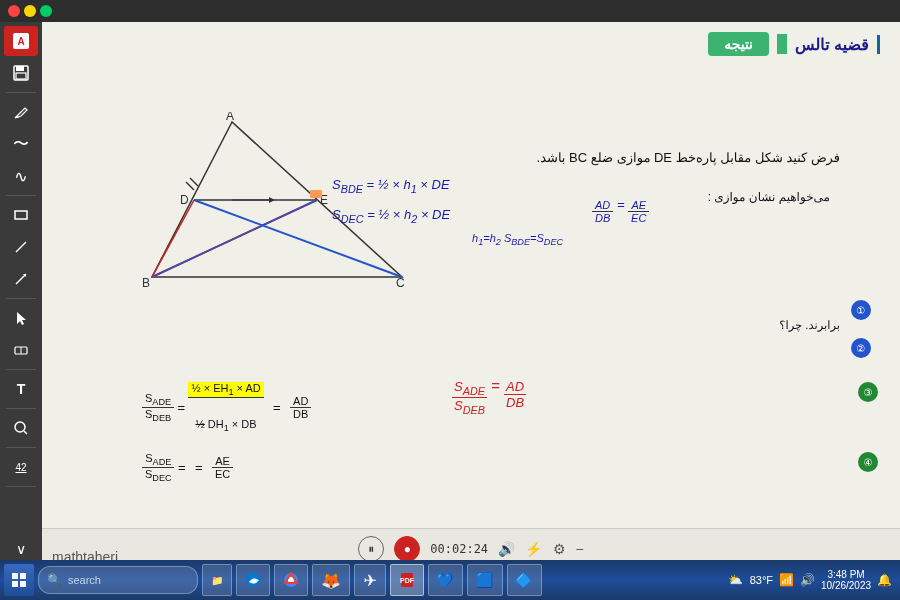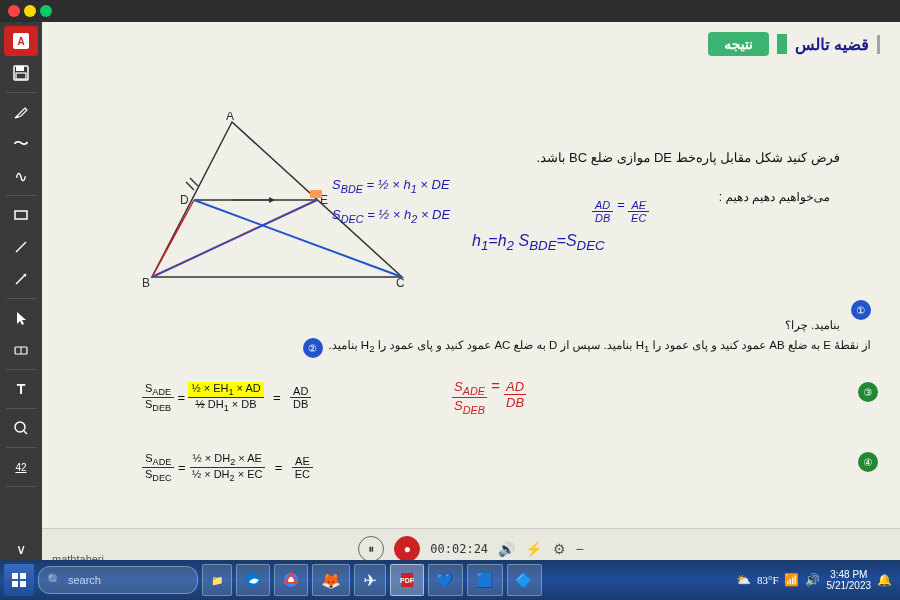--- a/index.html
+++ b/index.html
@@ -84,21 +84,21 @@
       padding: 4px 16px;
       border-radius: 4px;
       font-size: 14px;
       font-weight: bold;
     }
     .page-title-text {
       color: #1a1a8c;
       font-size: 16px;
       font-weight: bold;
       font-family: 'Arial', serif;
-      border-right: 3px solid #a3a3a3;
+      border-right: 3px solid #0369a1;
       padding-right: 8px;
     }
 
     
     #diagram {
       position: absolute;
       top: 90px;
       left: 100px;
       width: 270px;
       height: 180px;
@@ -355,48 +355,47 @@
           <span style="border-bottom:1px solid #333;padding:0 3px;">AD</span>
           <span style="padding:0 3px;">DB</span>
         </span>
         =
         <span style="display:inline-flex;flex-direction:column;align-items:center;font-size:11px;">
           <span style="border-bottom:1px solid #333;padding:0 3px;">AE</span>
           <span style="padding:0 3px;">EC</span>
         </span>
       </div>
       <div class="pdf-text" style="top:168px;right:70px;font-size:12px;color:#111;direction:rtl;">
-        می‌خواهیم دهیم دهیم :
-      </div>
-
-      <div class="pdf-text handwritten" style="top:210px;left:430px;font-size:16px;color:#1a1aaa;">
+        می‌خواهیم نشان موازی :
+      </div>
+
+      <div class="pdf-text handwritten" style="top:210px;left:430px;font-size:11px;color:#1a1aaa;">
         h<sub>1</sub>=h<sub>2</sub>  S<sub>BDE</sub>=S<sub>DEC</sub>
       </div>
 
       <div class="pdf-text" style="top:278px;left:60px;right:20px;font-size:11.5px;color:#111;direction:rtl;text-align:right;display:flex;align-items:flex-start;gap:6px;">
         <span style="color:#333;">&nbsp;</span>
         <span style="width:20px;height:20px;border-radius:50%;background:#2255cc;color:white;font-size:10px;display:inline-flex;align-items:center;justify-content:center;flex-shrink:0;">①</span>
       </div>
       <div class="pdf-text" style="top:296px;right:60px;font-size:11.5px;color:#111;direction:rtl;">
-        بنامید. چرا؟
+        برابرند. چرا؟
       </div>
 
       <div class="pdf-text" style="top:316px;left:60px;right:20px;font-size:11.5px;color:#111;direction:rtl;text-align:right;display:flex;align-items:flex-start;gap:6px;">
         <span>&nbsp;</span>
-        <span>از نقطهٔ E به ضلع AB عمود کنید و پای عمود را H<sub>1</sub> بنامید. سپس از D به ضلع AC عمود کنید و پای عمود را H<sub>2</sub> بنامید.</span>
         <span style="width:20px;height:20px;border-radius:50%;background:#2255cc;color:white;font-size:10px;display:inline-flex;align-items:center;justify-content:center;flex-shrink:0;">②</span>
       </div>
 
       <div class="pdf-text" style="top:360px;left:100px;font-size:12px;color:#111;">
         <span style="display:inline-flex;flex-direction:column;align-items:center;font-size:11px;vertical-align:middle;">
           <span style="border-bottom:1px solid #333;padding:0 3px;">S<sub>ADE</sub></span>
           <span style="padding:0 3px;">S<sub>DEB</sub></span>
         </span>
         <span style="font-size:13px;vertical-align:middle;">=</span>
-        <span style="display:inline-flex;flex-direction:column;align-items:center;font-size:11px;vertical-align:middle;position:relative;">
+        <span style="display:inline-flex;flex-direction:column;align-items:center;font-size:11px;vertical-align:middle;position:relative;gap:20px;">
           <span style="border-bottom:1px solid #333;padding:0 3px;background:#ffff00;">½ × EH<sub>1</sub> × AD</span>
           <span style="padding:0 3px;text-align:center;">
             <span style="text-decoration:line-through;">½</span> DH<sub>1</sub> × DB
           </span>
         </span>
         <span style="font-size:13px;vertical-align:middle;margin:0 6px;">=</span>
         <span style="display:inline-flex;flex-direction:column;align-items:center;font-size:11px;vertical-align:middle;">
           <span style="border-bottom:1px solid #333;padding:0 3px;">AD</span>
           <span style="padding:0 3px;">DB</span>
         </span>
@@ -415,24 +414,20 @@
           <span>DB</span>
         </span>
       </div>
 
       <div class="pdf-text" style="top:430px;left:100px;font-size:12px;color:#111;">
         <span style="display:inline-flex;flex-direction:column;align-items:center;font-size:11px;vertical-align:middle;">
           <span style="border-bottom:1px solid #333;padding:0 3px;">S<sub>ADE</sub></span>
           <span style="padding:0 3px;">S<sub>DEC</sub></span>
         </span>
         <span style="font-size:13px;vertical-align:middle;">=</span>
-        <span style="display:inline-flex;flex-direction:column;align-items:center;font-size:11px;vertical-align:middle;">
-          <span style="border-bottom:1px solid #333;padding:0 3px;">½ × DH<sub>2</sub> × AE</span>
-          <span style="padding:0 3px;">½ × DH<sub>2</sub> × EC</span>
-        </span>
         <span style="font-size:13px;vertical-align:middle;margin:0 6px;">=</span>
         <span style="display:inline-flex;flex-direction:column;align-items:center;font-size:11px;vertical-align:middle;">
           <span style="border-bottom:1px solid #333;padding:0 3px;">AE</span>
           <span style="padding:0 3px;">EC</span>
         </span>
       </div>
 
       <div style="position:absolute;top:430px;right:22px;width:20px;height:20px;border-radius:50%;background:#228833;color:white;font-size:10px;display:flex;align-items:center;justify-content:center;">④</div>
 
       <div class="pdf-text" style="bottom:50px;left:60px;right:20px;font-size:11.5px;color:#111;direction:rtl;text-align:right;display:flex;align-items:center;gap:6px;">
@@ -462,21 +457,21 @@
 
         <button class="pb-icon-btn">🔊</button>
 
         <button class="pb-icon-btn">⚡</button>
 
         <button class="pb-icon-btn">⚙</button>
 
         <button class="pb-icon-btn">−</button>
       </div>
 
-      <div class="pdf-text" style="bottom:35px;left:10px;font-size:11px;color:#555;">mathtaheri</div>
+      <div class="pdf-text" style="bottom:35px;left:10px;font-size:14px;color:#555;">mathtaheri</div>
 
     </div>
   </div>
 </div>
 
 <div id="taskbar">
 
   <button id="start-btn">
     <svg width="14" height="14" viewBox="0 0 14 14">
       <rect x="0" y="0" width="6" height="6" fill="white"></rect>
@@ -513,25 +508,25 @@
       <text x="8" y="11" text-anchor="middle" fill="white" font-size="7" font-weight="bold">PDF</text>
     </svg>
   </div>
   <div class="taskbar-btn" style="font-size:14px;">💙</div>
   <div class="taskbar-btn" style="font-size:14px;">🟦</div>
   <div class="taskbar-btn" style="font-size:14px;">🔷</div>
 
   <div id="taskbar-right">
 
     <span style="font-size:12px;">⛅</span>
-    <span style="font-size:11px;font-family:Liberation Serif, serif;">83°F</span>
+    <span style="font-size:11px;">83°F</span>
 
     <span style="font-size:12px;">📶</span>
     <span style="font-size:12px;">🔊</span>
 
     <div id="clock">
       <div>3:48 PM</div>
-      <div>5/21/2023</div>
+      <div>10/26/2023</div>
     </div>
 
     <span style="font-size:12px;">🔔</span>
   </div>
 </div>
 
 </body></html>

